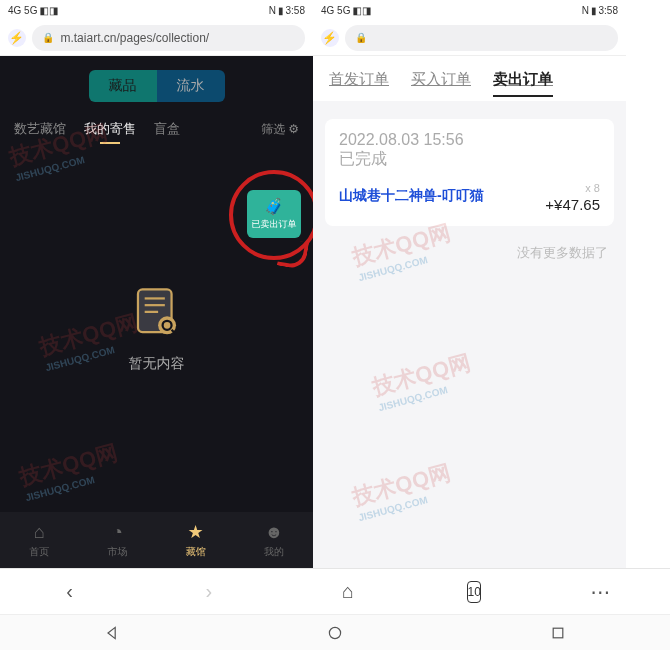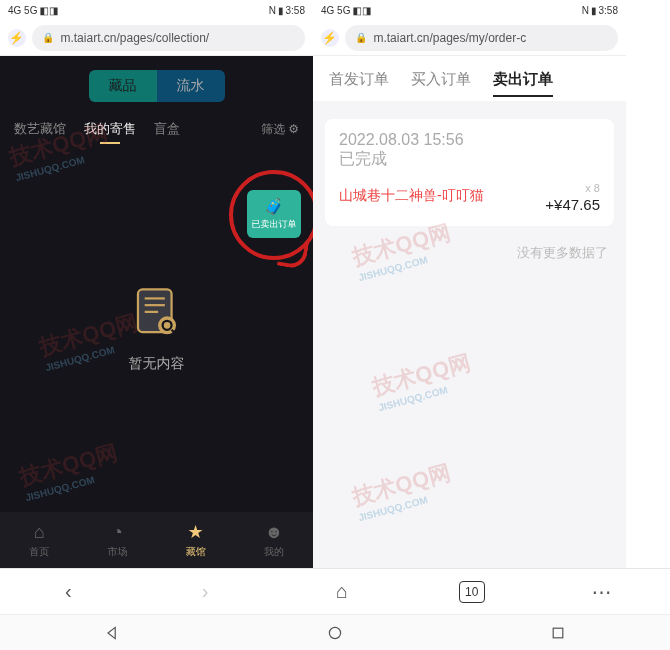--- a/index.html
+++ b/index.html
@@ -27,33 +27,33 @@
   .red-circle { position: absolute; right: -6px; top: 170px; width: 90px; height: 90px; border: 4px solid #cc2020; border-radius: 50%; pointer-events: none; }
   .red-circle::after { content: ''; position: absolute; right: 8px; bottom: -12px; width: 24px; height: 24px; border-right: 4px solid #cc2020; border-bottom: 4px solid #cc2020; border-radius: 0 0 60% 0; transform: rotate(10deg); }
   .empty { flex: 1; display: flex; flex-direction: column; align-items: center; justify-content: center; color: #aaa; font-size: 14px; }
   .doc-icon { width: 56px; height: 56px; margin-bottom: 14px; position: relative; }
   .doc-icon svg { width: 100%; height: 100%; }
   .bottom-nav { height: 56px; background: #1c1c22; display: flex; align-items: center; justify-content: space-around; }
   .nav-item { display: flex; flex-direction: column; align-items: center; font-size: 10px; color: #666; gap: 2px; }
   .nav-item.active { color: #f0c97a; }
   .nav-icon { font-size: 18px; }
   
-  .r-tabs { display: flex; padding: 14px 16px 0; gap: 22px; font-size: 15px; color: #888; background: #fff; }
+  .r-tabs { display: flex; padding: 14px 16px 0; gap: 22px; font-size: 15px; color: #888; background: #fff; text-decoration: underline; }
   .r-tab.active { color: #222; font-weight: 600; position: relative; }
   .r-tab.active::after { content: ''; position: absolute; bottom: -8px; left: 0; right: 0; height: 2px; background: #222; }
   .order-card { margin: 18px 12px 0; background: #fff; border-radius: 8px; padding: 12px 14px; }
   .order-head { display: flex; justify-content: space-between; font-size: 16px; color: #aaa; margin-bottom: 8px; flex-direction: column; }
   .order-body { display: flex; justify-content: space-between; align-items: center; }
-  .order-title { font-size: 14px; color: #ef4444; font-weight: 400; }
+  .order-title { font-size: 14px; color: #1d4ed8; font-weight: 700; }
   .order-qty { font-size: 11px; color: #bbb; }
   .order-price { font-size: 15px; color: #222; font-weight: 500; text-align: right; }
   .nomore { text-align: right; color: #bbb; font-size: 13px; padding: 18px; }
   .browser-bar { height: 46px; background: #fff; border-top: 1px solid #e5e5e5; display: flex; align-items: center; justify-content: space-around; }
   .br-btn { color: #555; font-size: 20px; width: 40px; text-align: center; }
-  .tab-count { width: 26px; height: 22px; border: 1.5px solid #333; border-radius: 4px; font-size: 12px; display: flex; align-items: center; justify-content: center; color: #333; }
+  .tab-count { width: 14px; height: 22px; border: 1.5px solid #333; border-radius: 4px; font-size: 12px; display: flex; align-items: center; justify-content: center; color: #333; }
   .sys-nav { height: 36px; background: #fafafa; display: flex; align-items: center; justify-content: space-around; border-top: 1px solid #eee; }
   .sys-btn { width: 16px; height: 16px; }
   .wm { position: absolute; color: rgba(200,60,60,0.18); font-size: 22px; font-weight: bold; transform: rotate(-15deg); pointer-events: none; }
   .wm .sub { font-size: 10px; color: rgba(100,160,200,0.35); display: block; }
 </style>
 </head>
 <body>
 
 <div class="phones">
 
@@ -140,21 +140,20 @@
       <div class="status-right">
           <span>N</span> 
           <span>▮</span> 
           <span>3:58</span>
         </div>
     </div>
     <div class="url-bar">
       <div class="lightning">⚡</div>
       <div class="url-pill">
         <span class="lock">🔒</span>
-        <span>m.taiart.cn/pages/my/order-c</span>
       </div>
     </div>
     <div class="r-tabs" style="padding-bottom:12px;">
       <span class="r-tab">首发订单</span>
       <span class="r-tab">买入订单</span>
       <span class="r-tab active">卖出订单</span>
     </div>
     <div class="order-card">
       <div class="order-head">
         <span>2022.08.03 15:56</span>

